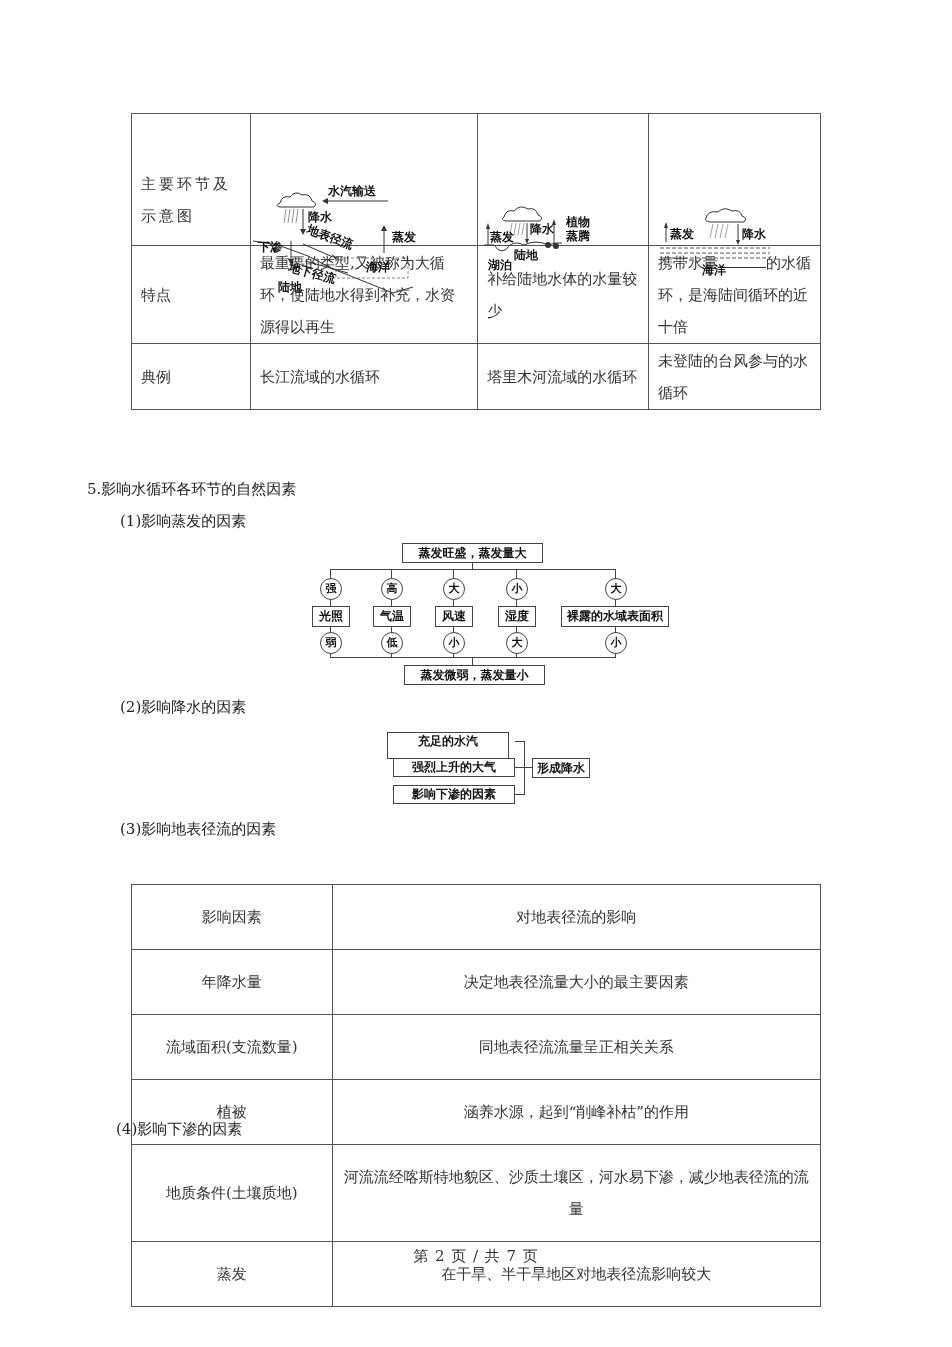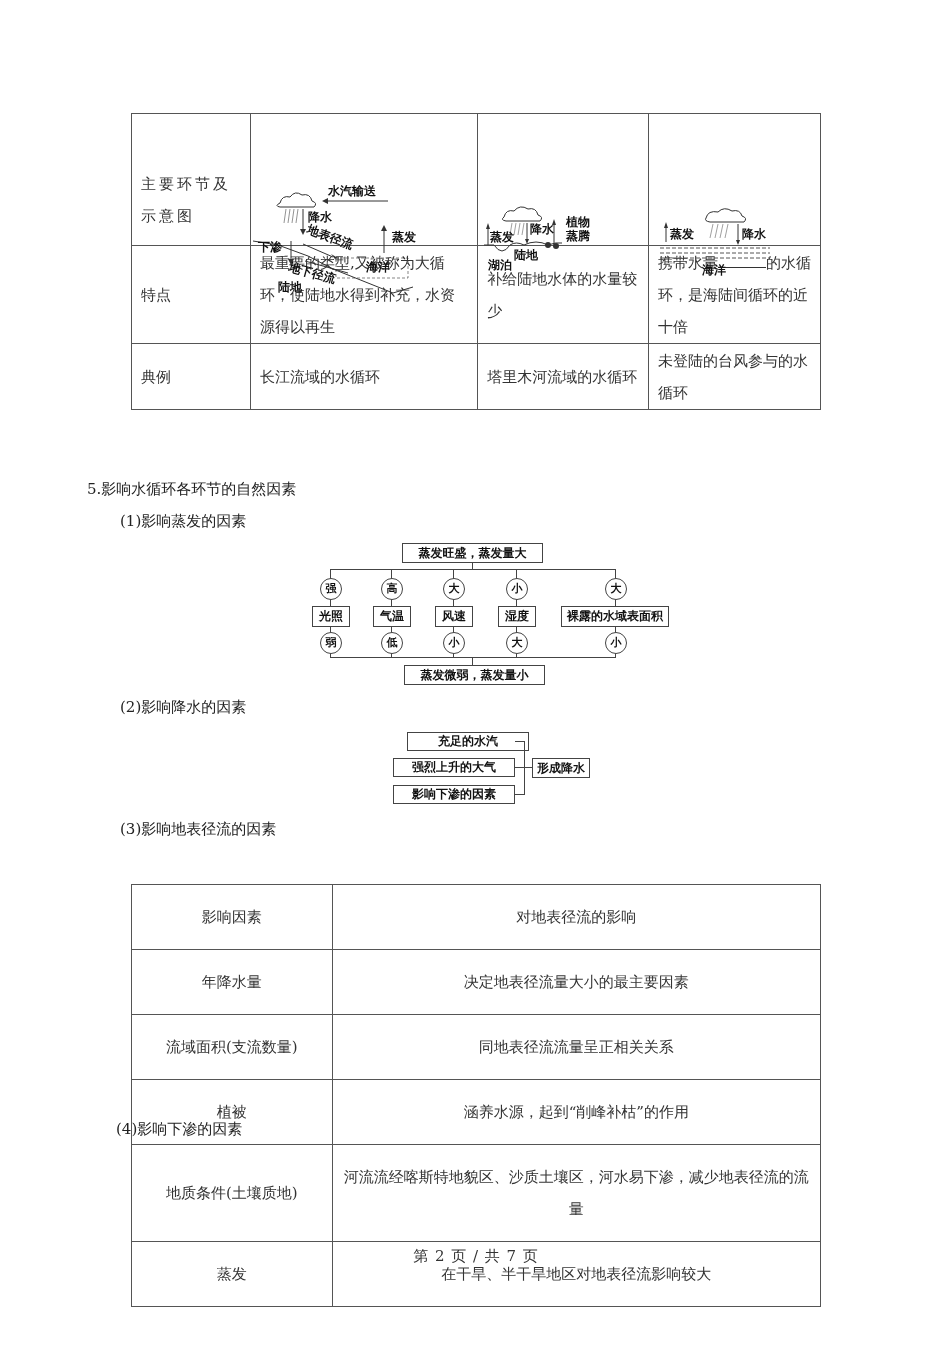--- a/index.html
+++ b/index.html
@@ -174,21 +174,21 @@
   <div class="circ" style="left:320px; top:632px;">弱</div>
   <div class="circ" style="left:381px; top:632px;">低</div>
   <div class="circ" style="left:443px; top:632px;">小</div>
   <div class="circ" style="left:506px; top:632px;">大</div>
   <div class="circ" style="left:605px; top:632px;">小</div>
 </div>
 
 <div class="abs heading" style="left:120px; top:698px;">(2)影响降水的因素</div>
 
 <div class="abs" style="left:0; top:0; width:952px; height:820px; pointer-events:none;">
-  <div class="box" style="left:407px; top:732px; width:122px; height:19px; line-height:17px;">充足的水汽</div>
+  <div class="box" style="left:387px; top:732px; width:122px; height:27px; line-height:17px;">充足的水汽</div>
   <div class="box" style="left:393px; top:758px; width:122px; height:19px; line-height:17px;">强烈上升的大气</div>
   <div class="box" style="left:393px; top:785px; width:122px; height:19px; line-height:17px;">影响下渗的因素</div>
   <div class="line" style="left:515px; top:741px; width:9px; height:1px;"></div>
   <div class="line" style="left:515px; top:767px; width:17px; height:1px;"></div>
   <div class="line" style="left:515px; top:794px; width:9px; height:1px;"></div>
   <div class="line" style="left:524px; top:741px; width:1px; height:54px;"></div>
   <div class="box" style="left:532px; top:758px; width:58px; height:20px; line-height:18px;">形成降水</div>
 </div>
 
 <div class="abs heading" style="left:120px; top:820px;">(3)影响地表径流的因素</div>

